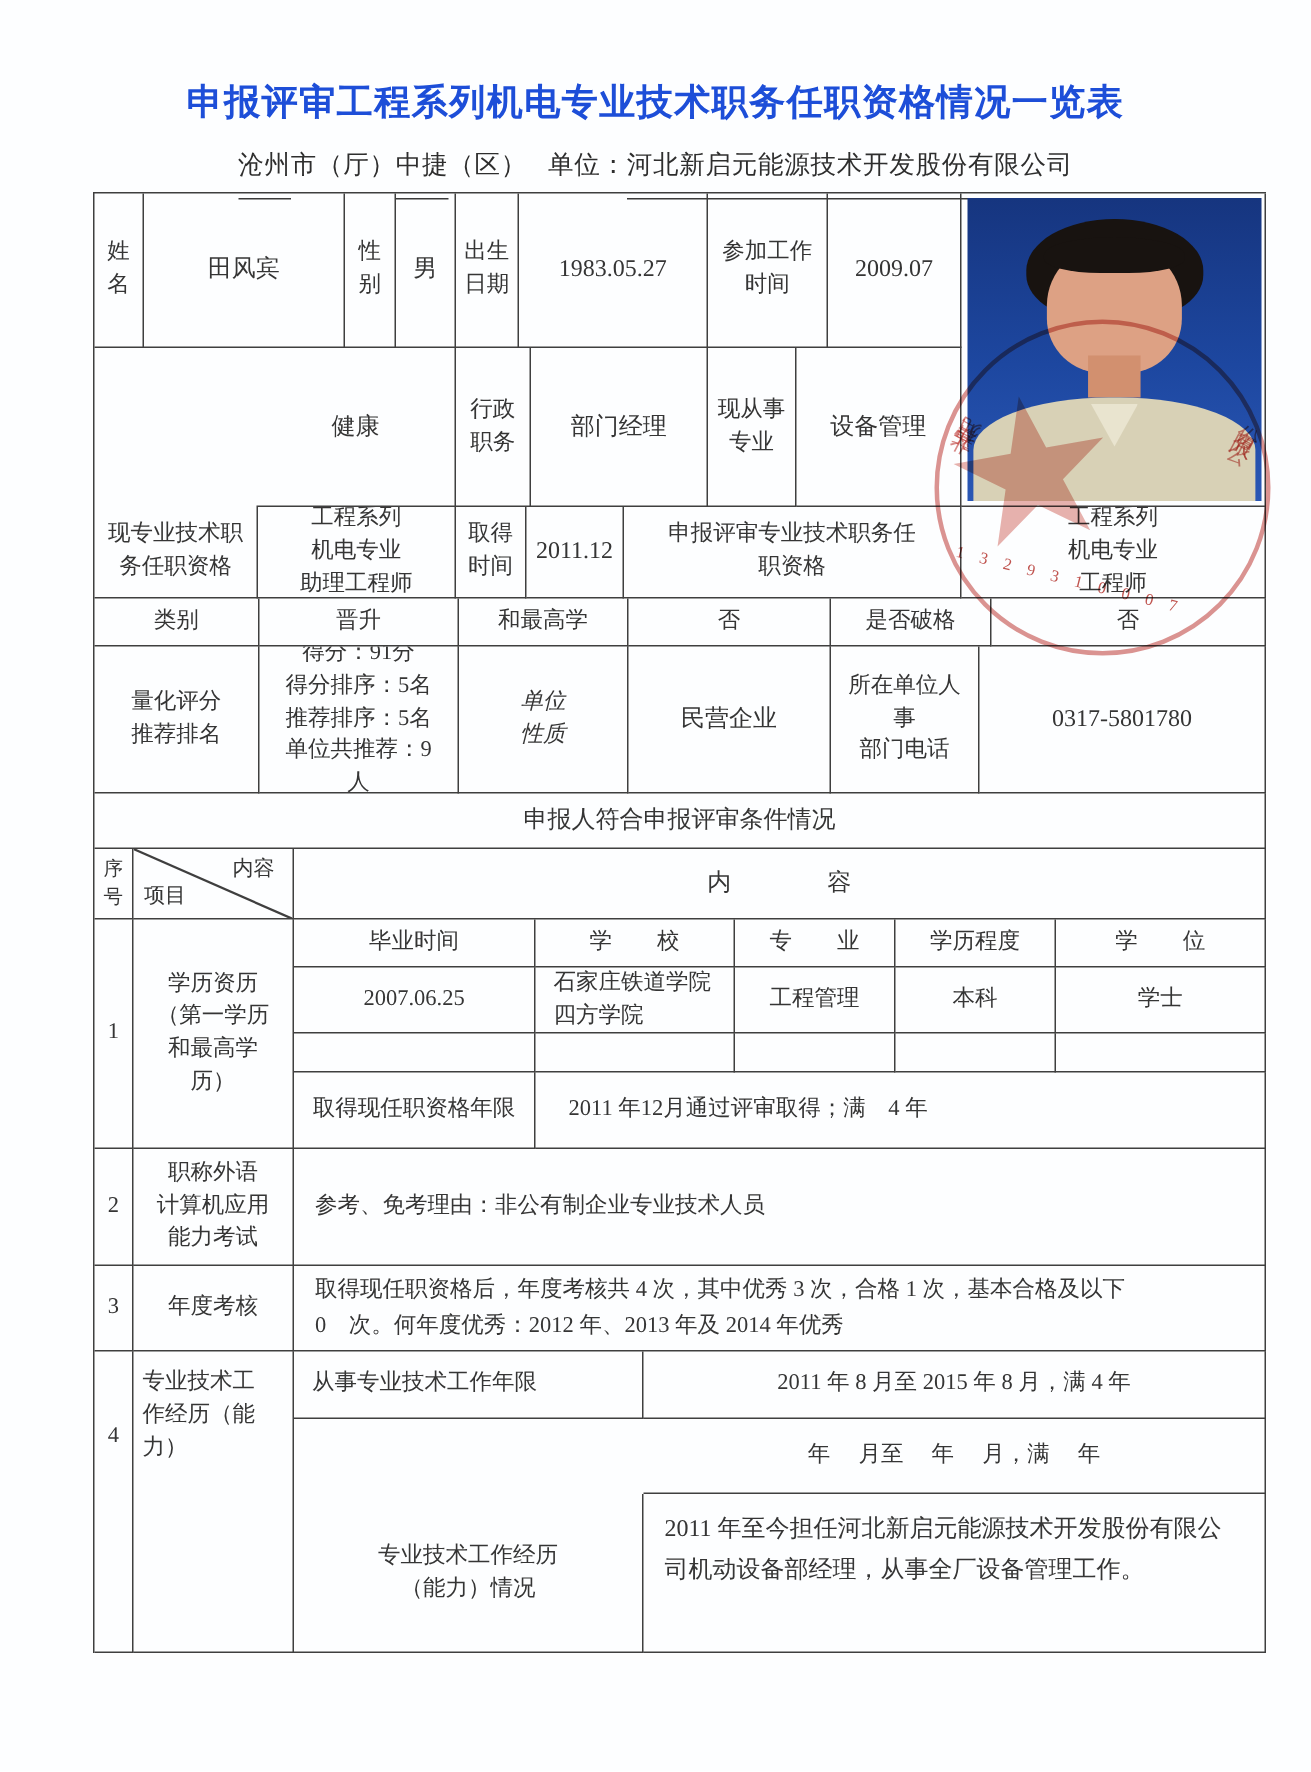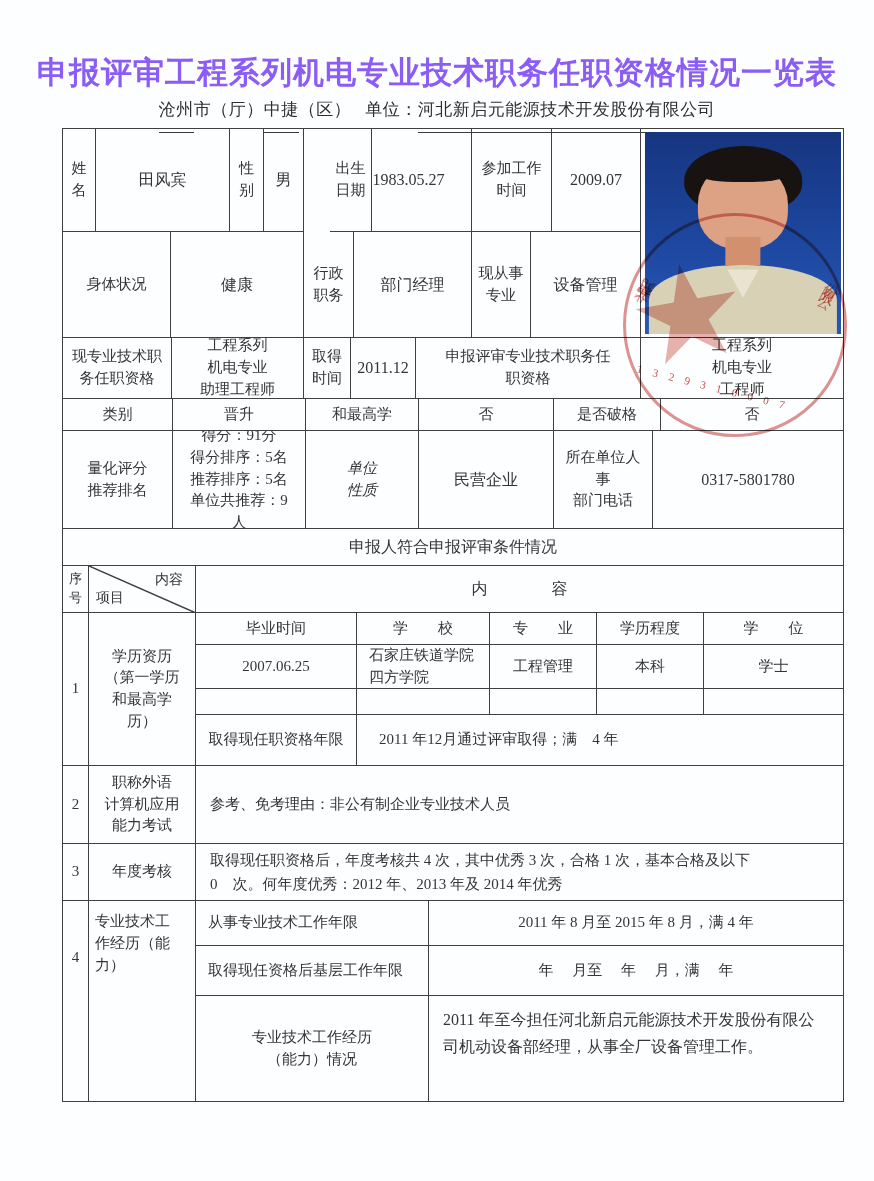--- a/index.html
+++ b/index.html
@@ -4,21 +4,21 @@
 <style>
   html,body{margin:0;padding:0;background:#ffffff;}
   .page{
     position:relative;width:874px;height:1181px;overflow:hidden;
     background:#fdfeff;
     font-family:"Liberation Serif","DejaVu Serif",serif;
     color:#3a3a3a;
   }
   .doc-title{
     position:absolute;top:52px;left:0;width:100%;text-align:center;
-    font-size:31px;font-weight:bold;color:#8b5cf6;letter-spacing:1px;
+    font-size:24px;font-weight:bold;color:#1d4ed8;letter-spacing:1px;
   }
   .doc-subtitle{
     position:absolute;top:98px;left:0;width:100%;text-align:center;
     font-size:17px;color:#2e2e2e;letter-spacing:.5px;
   }
   .doc-subtitle .u{border-bottom:1.5px solid #3a3a3a;padding-bottom:13px;}
   .doc-subtitle .gap{display:inline-block;width:14px;}
   .grid{
     position:absolute;left:62px;top:128px;width:782px;height:974px;
     border-top:1.5px solid #3f3f3f;border-left:1.5px solid #3f3f3f;
@@ -78,29 +78,28 @@
   <div class="doc-subtitle"><span class="u">沧州</span><span>市（厅）</span><span class="u">中捷</span><span>（区）</span><span class="gap"></span><span>单位：</span><span class="u">河北新启元能源技术开发股份有限公司</span></div>
 
   <div class="grid">
 
     <div class="cell" style="left:0;top:0;width:33px;height:103px;">姓
 名</div>
     <div class="cell big" style="left:33px;top:0;width:134px;height:103px;">田风宾</div>
     <div class="cell" style="left:167px;top:0;width:34px;height:103px;">性
 别</div>
     <div class="cell big" style="left:201px;top:0;width:40px;height:103px;">男</div>
-    <div class="cell" style="left:241px;top:0;width:42px;height:103px;margin-left:26px;">出生
+    <div class="cell" style="left:241px;top:0;width:42px;height:103px;">出生
 日期</div>
     <div class="cell big" style="left:283px;top:0;width:126px;height:103px;">1983.05.27</div>
     <div class="cell" style="left:409px;top:0;width:80px;height:103px;">参加工作
 时间</div>
     <div class="cell big" style="left:489px;top:0;width:89px;height:103px;">2009.07</div>
     <div class="cell" style="left:578px;top:0;width:203px;height:209px;"></div>
 
-    <div class="cell" style="left:0;top:103px;width:108px;height:106px;">身体状况</div>
     <div class="cell big" style="left:108px;top:103px;width:133px;height:106px;">健康</div>
     <div class="cell" style="left:241px;top:103px;width:50px;height:106px;">行政
 职务</div>
     <div class="cell big" style="left:291px;top:103px;width:118px;height:106px;">部门经理</div>
     <div class="cell" style="left:409px;top:103px;width:59px;height:106px;">现从事
 专业</div>
     <div class="cell big" style="left:468px;top:103px;width:110px;height:106px;">设备管理</div>
 
     <div class="cell" style="left:0;top:209px;width:109px;height:61px;">现专业技术职
 务任职资格</div>
@@ -185,21 +184,20 @@
     <div class="cell" style="left:26px;top:715px;width:107px;height:57px;">年度考核</div>
     <div class="cell left" style="left:133px;top:715px;width:648px;height:57px;padding-left:14px;line-height:1.6;">取得现任职资格后，年度考核共 4 次，其中优秀 3 次，合格 1 次，基本合格及以下
 0　次。何年度优秀：2012 年、2013 年及 2014 年优秀</div>
 
     <div class="cell topalign" style="left:0;top:772px;width:26px;height:201px;padding-top:46px;">4</div>
     <div class="cell topalign left" style="left:26px;top:772px;width:107px;height:201px;padding:10px 6px;">专业技术工
 作经历（能
 力）</div>
     <div class="cell left" style="left:133px;top:772px;width:233px;height:45px;">从事专业技术工作年限</div>
     <div class="cell" style="left:366px;top:772px;width:415px;height:45px;">2011 年 8 月至 2015 年 8 月，满 4 年</div>
-    <div class="cell left" style="left:133px;top:817px;width:233px;height:50px;">取得现任资格后基层工作年限</div>
     <div class="cell" style="left:133px;top:867px;width:233px;height:106px;">专业技术工作经历
 （能力）情况</div>
     <div class="cell" style="left:366px;top:817px;width:415px;height:50px;white-space:pre;">年　 月至 　年　 月，满　 年</div>
     <div class="cell left prewrap big" style="left:366px;top:867px;width:415px;height:106px;padding:10px 14px;line-height:1.7;align-items:flex-start;">2011 年至今担任河北新启元能源技术开发股份有限公司机动设备部经理，从事全厂设备管理工作。</div>
 
     <div class="photo">
       <div class="hair"></div>
       <div class="face"></div>
       <div class="fringe"></div>
       <div class="neck"></div>

